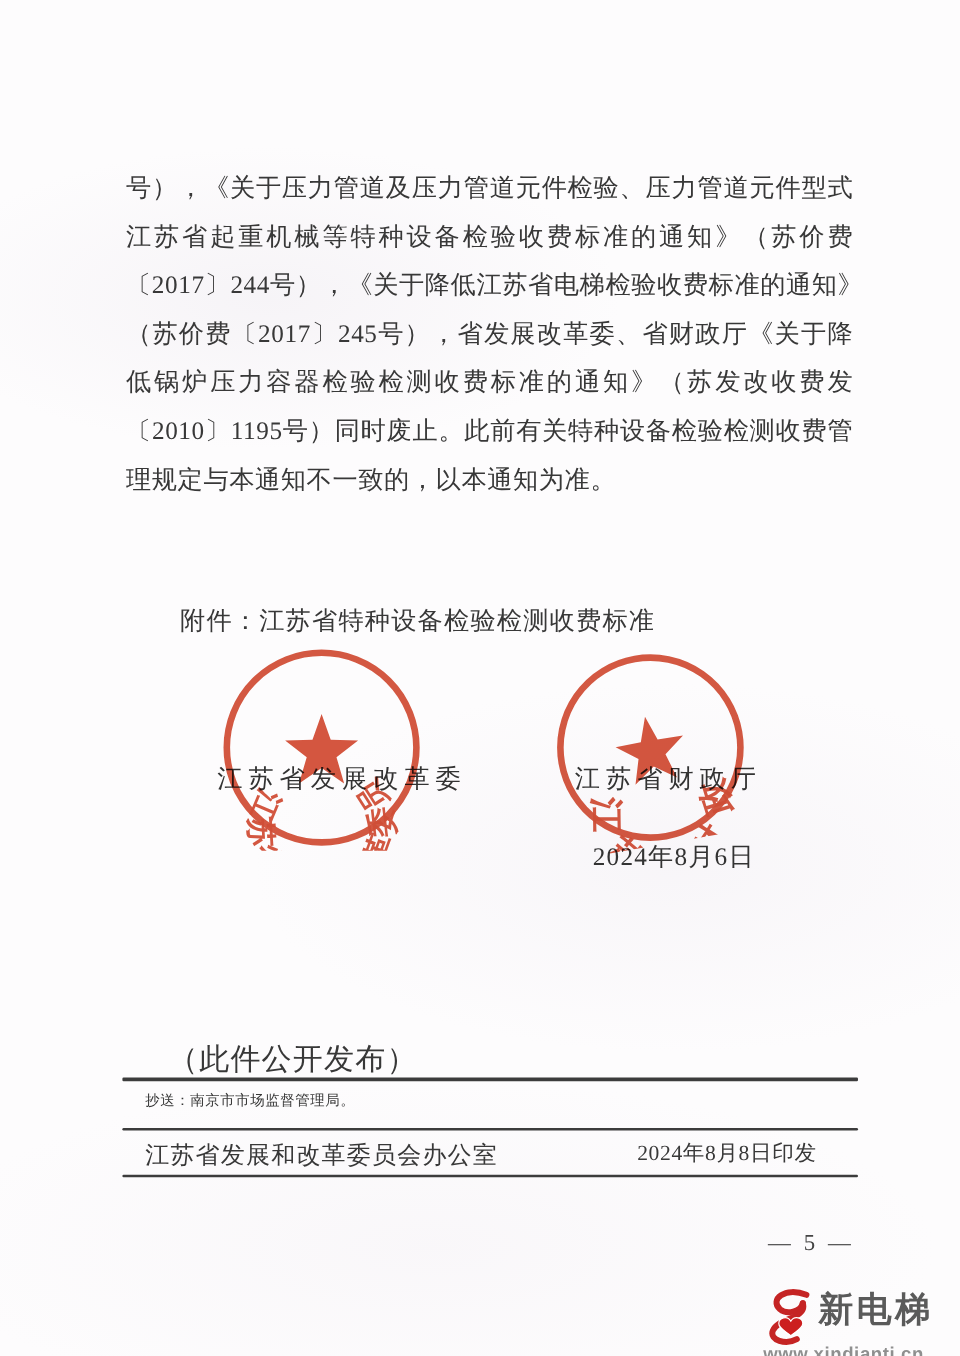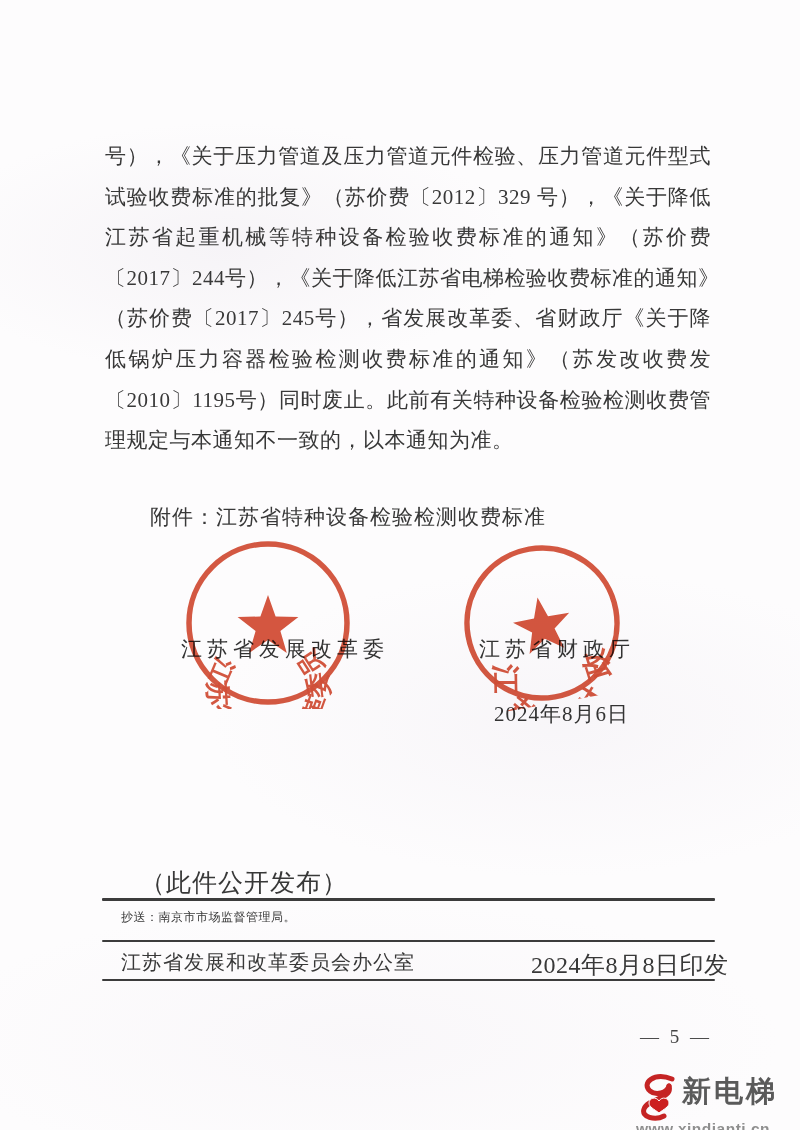--- a/index.html
+++ b/index.html
@@ -70,21 +70,21 @@
   .cc-line {
     position: absolute; left: 121px; top: 909px;
     font-size: 12px; color: #383838; letter-spacing: 0.5px; white-space: nowrap;
   }
   .issuer-line {
     position: absolute; left: 121px; top: 949px;
     font-size: 20px; color: #383838; letter-spacing: 1px; white-space: nowrap;
   }
   .print-date {
     position: absolute; left: 531px; top: 949px;
-    font-size: 24px; color: #383838; letter-spacing: 0.5px; white-space: nowrap;
+    font-size: 18px; color: #383838; letter-spacing: 0.5px; white-space: nowrap;
   }
 
   .page-number {
     position: absolute; left: 640px; top: 1026px;
     font-size: 19px; color: #444; letter-spacing: 3px; white-space: nowrap;
   }
 
   
   .logo {
     position: absolute; left: 636px; top: 1058px; width: 162px;
@@ -104,21 +104,20 @@
     text-shadow: 0 0 1px #ffffff;
   }
 </style>
 </head>
 <body>
 
 <div class="page">
 
   <div class="body-text">
     <div class="line">号），《关于压力管道及压力管道元件检验、压力管道元件型式</div>
-    <div class="line">试验收费标准的批复》（苏价费〔2012〕329 号），《关于降低</div>
     <div class="line">江苏省起重机械等特种设备检验收费标准的通知》（苏价费</div>
     <div class="line">〔2017〕244号），《关于降低江苏省电梯检验收费标准的通知》</div>
     <div class="line">（苏价费〔2017〕245号），省发展改革委、省财政厅《关于降</div>
     <div class="line">低锅炉压力容器检验检测收费标准的通知》（苏发改收费发</div>
     <div class="line">〔2010〕1195号）同时废止。此前有关特种设备检验检测收费管</div>
     <div class="line last-line">理规定与本通知不一致的，以本通知为准。</div>
   </div>
 
   <div class="attachment">附件：江苏省特种设备检验检测收费标准</div>
 

